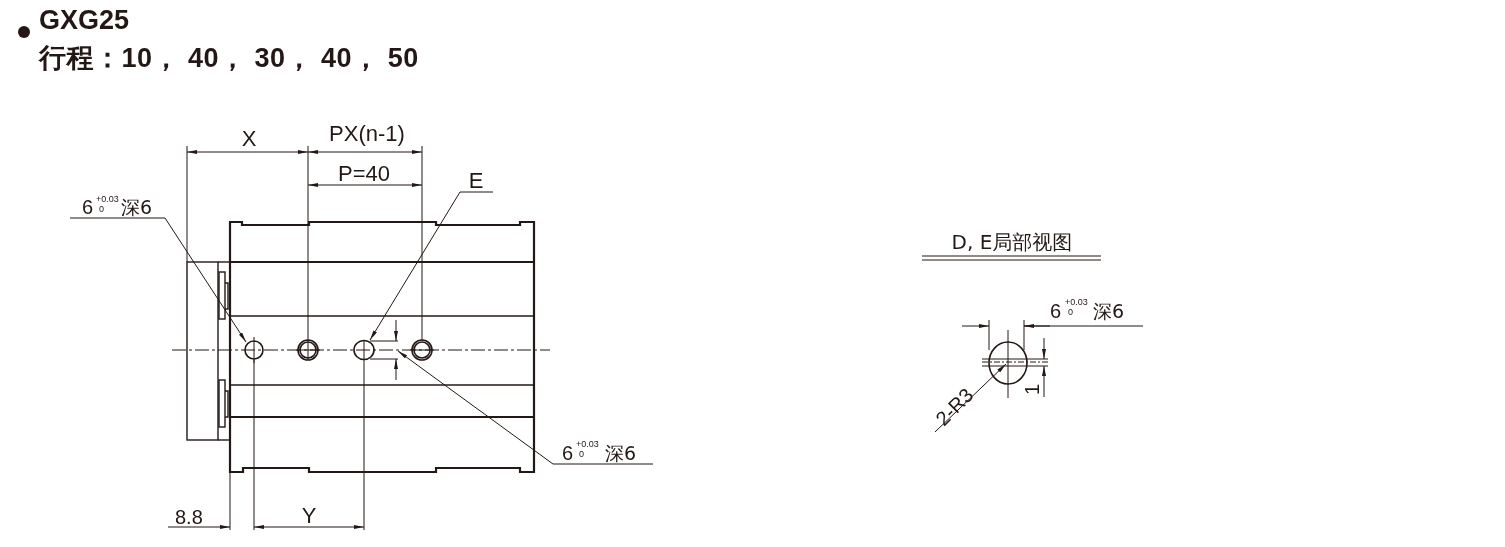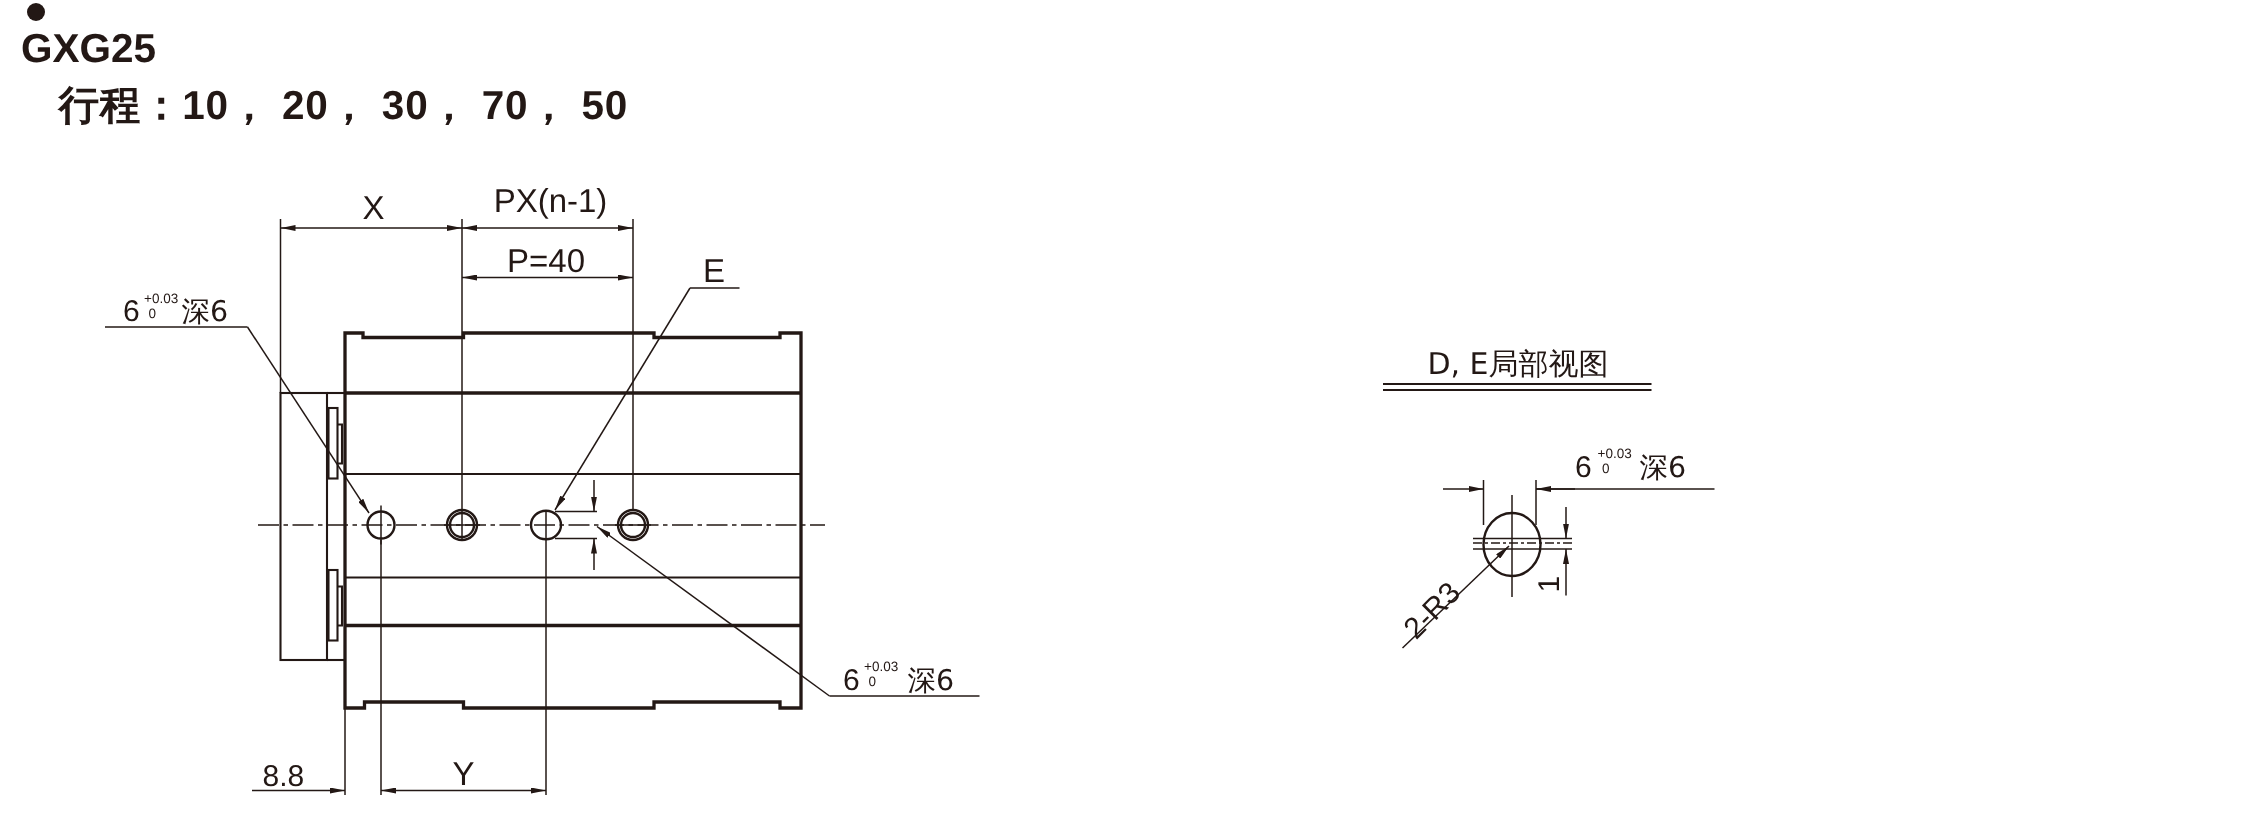--- a/index.html
+++ b/index.html
@@ -1,33 +1,33 @@
 <!DOCTYPE html>
 <html><head>
 <meta charset="utf-8">
 <style>
   html, body { margin: 0; padding: 0; background: #ffffff; }
   body { width: 1505px; height: 547px; position: relative; overflow: hidden; font-family: "Liberation Sans", "DejaVu Sans", sans-serif; }
   .title-block { position: absolute; left: 14px; top: 2px; color: #231815; }
-  .model-line { display: flex; align-items: flex-start; font-weight: bold; font-size: 27px; line-height: 36px; flex-direction: column; }
+  .model-line { display: flex; align-items: flex-end; font-weight: bold; font-size: 27px; line-height: 36px; }
   .bullet { width: 12px; height: 12px; border-radius: 50%; background: #231815; margin: 0 9px 0 4px; display: inline-block; }
   .stroke-line { font-weight: bold; font-size: 27px; line-height: 40px; margin-left: 25px; letter-spacing: 0.5px; }
   svg { position: absolute; left: 0; top: 0; }
   .t { font-family: "Liberation Sans", "DejaVu Sans", sans-serif; fill: #231815; }
   .cjk { font-family: "DejaVu Sans", sans-serif; fill: #231815; }
 </style>
 </head>
 <body>
 
 <div class="title-block">
   <div class="model-line">
     <span class="bullet"></span>
     <span>GXG25</span>
   </div>
-  <div class="stroke-line">行程：10， 20， 30， 70， 50</div>
+  <div class="stroke-line">行程：10， 40， 30， 40， 50</div>
 </div>
 
 <svg width="1505" height="547" viewBox="0 0 1505 547">
   <defs>
     <marker id="arr" viewBox="0 0 10 4" refX="10" refY="2" markerWidth="10" markerHeight="4" orient="auto-start-reverse" markerUnits="userSpaceOnUse">
       <path d="M0,0 L10,2 L0,4 Z" fill="#231815"></path>
     </marker>
   </defs>
 
   <g stroke="#231815" fill="none">

